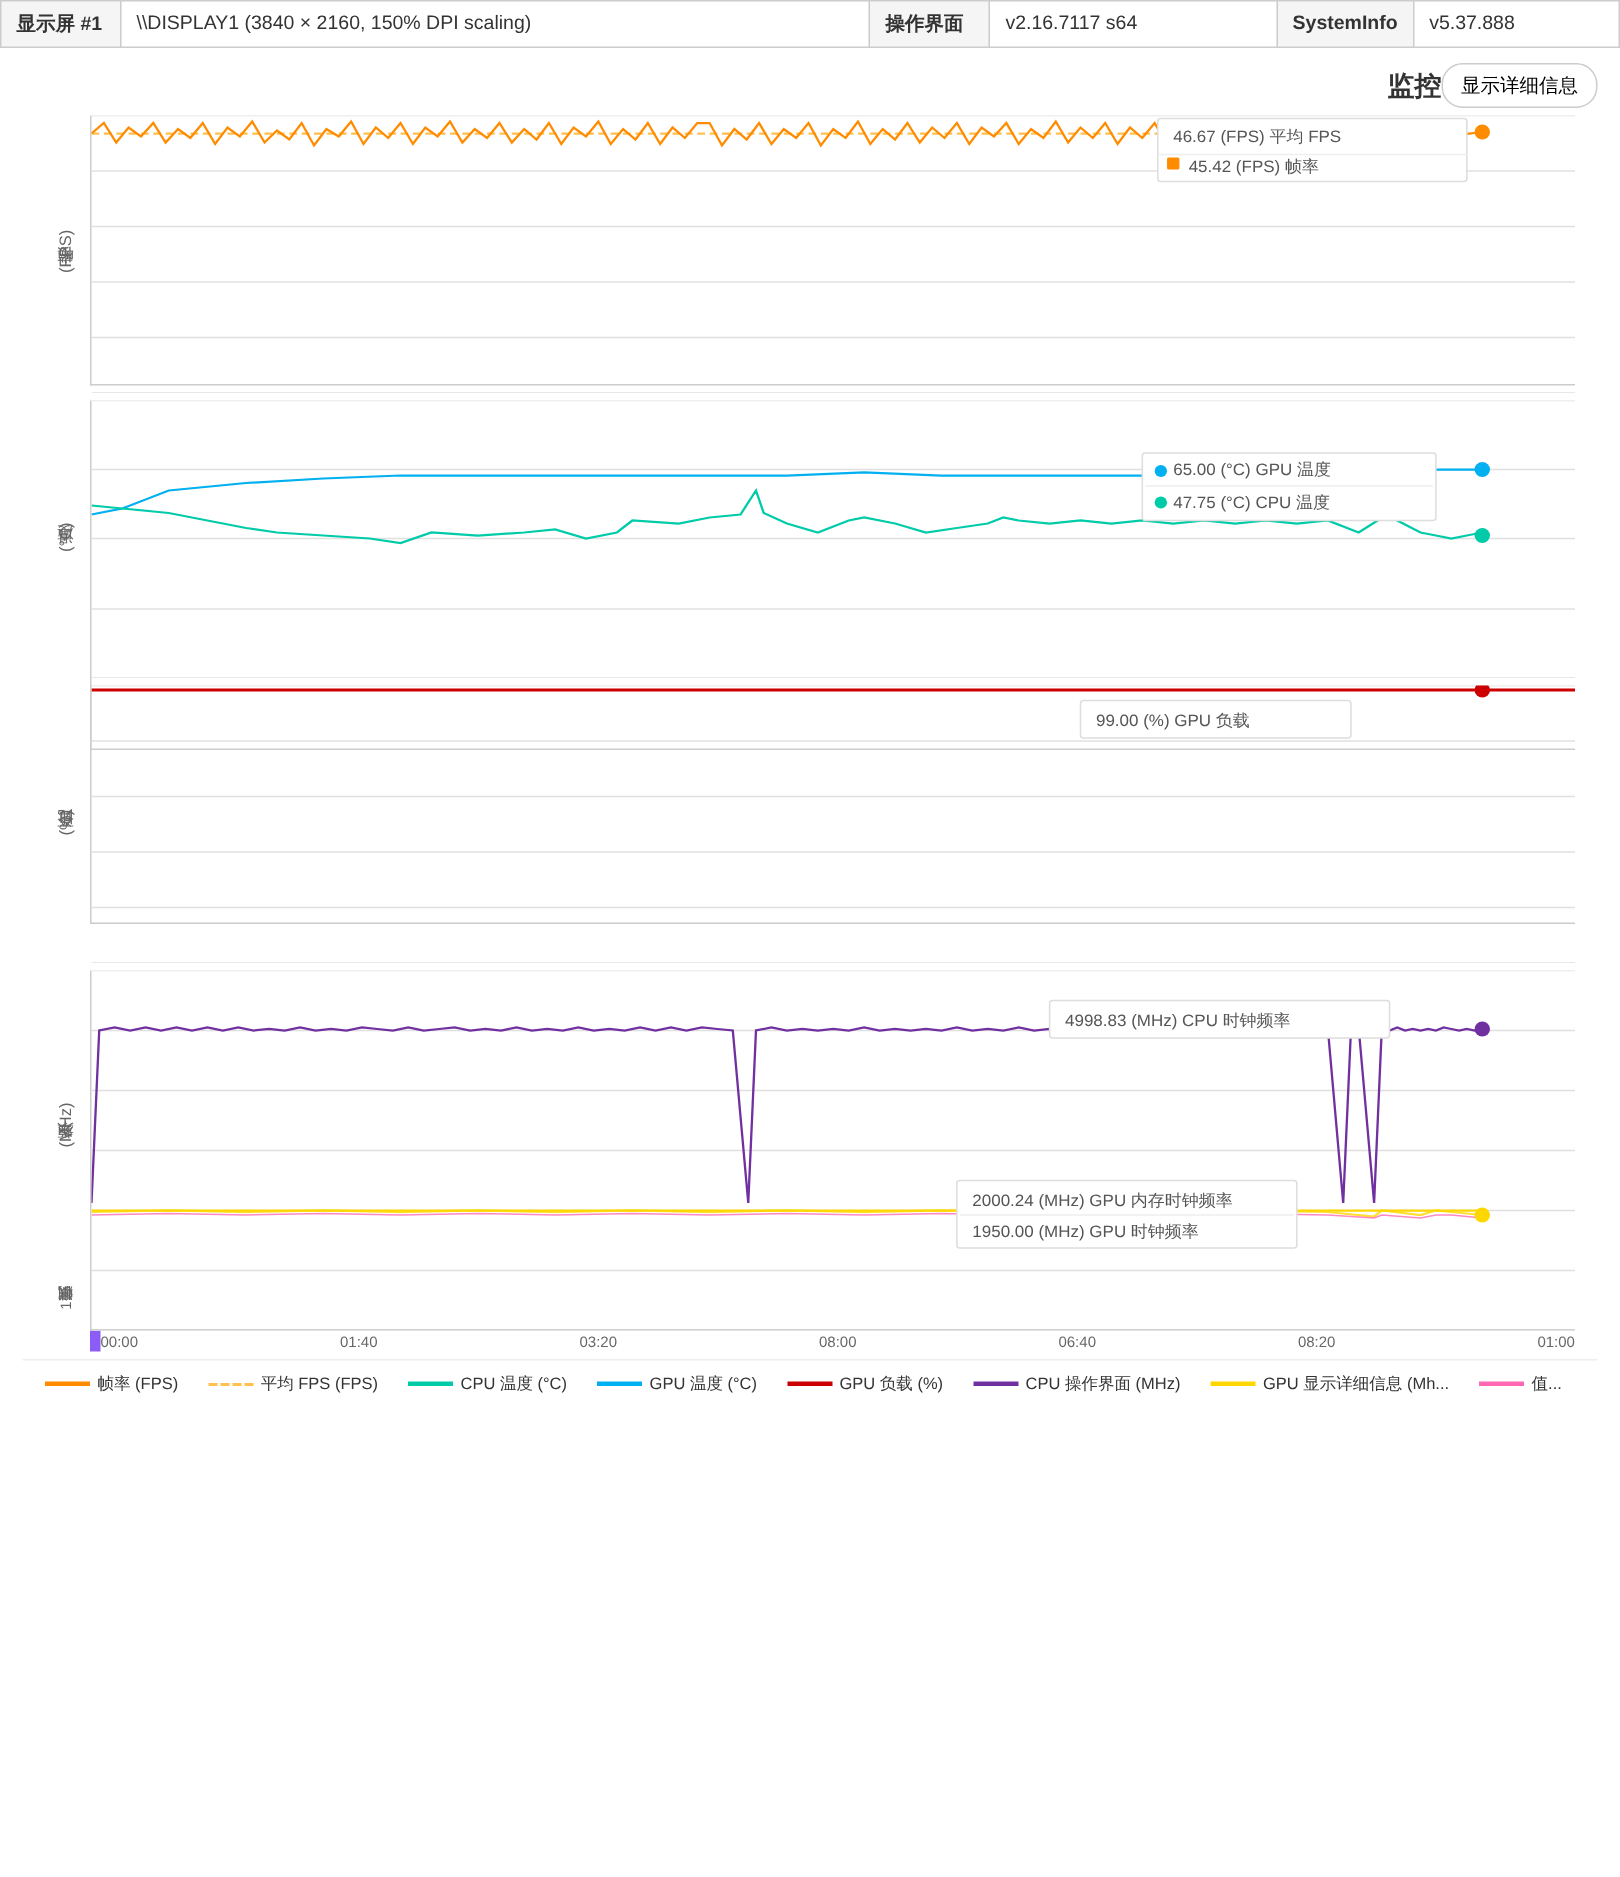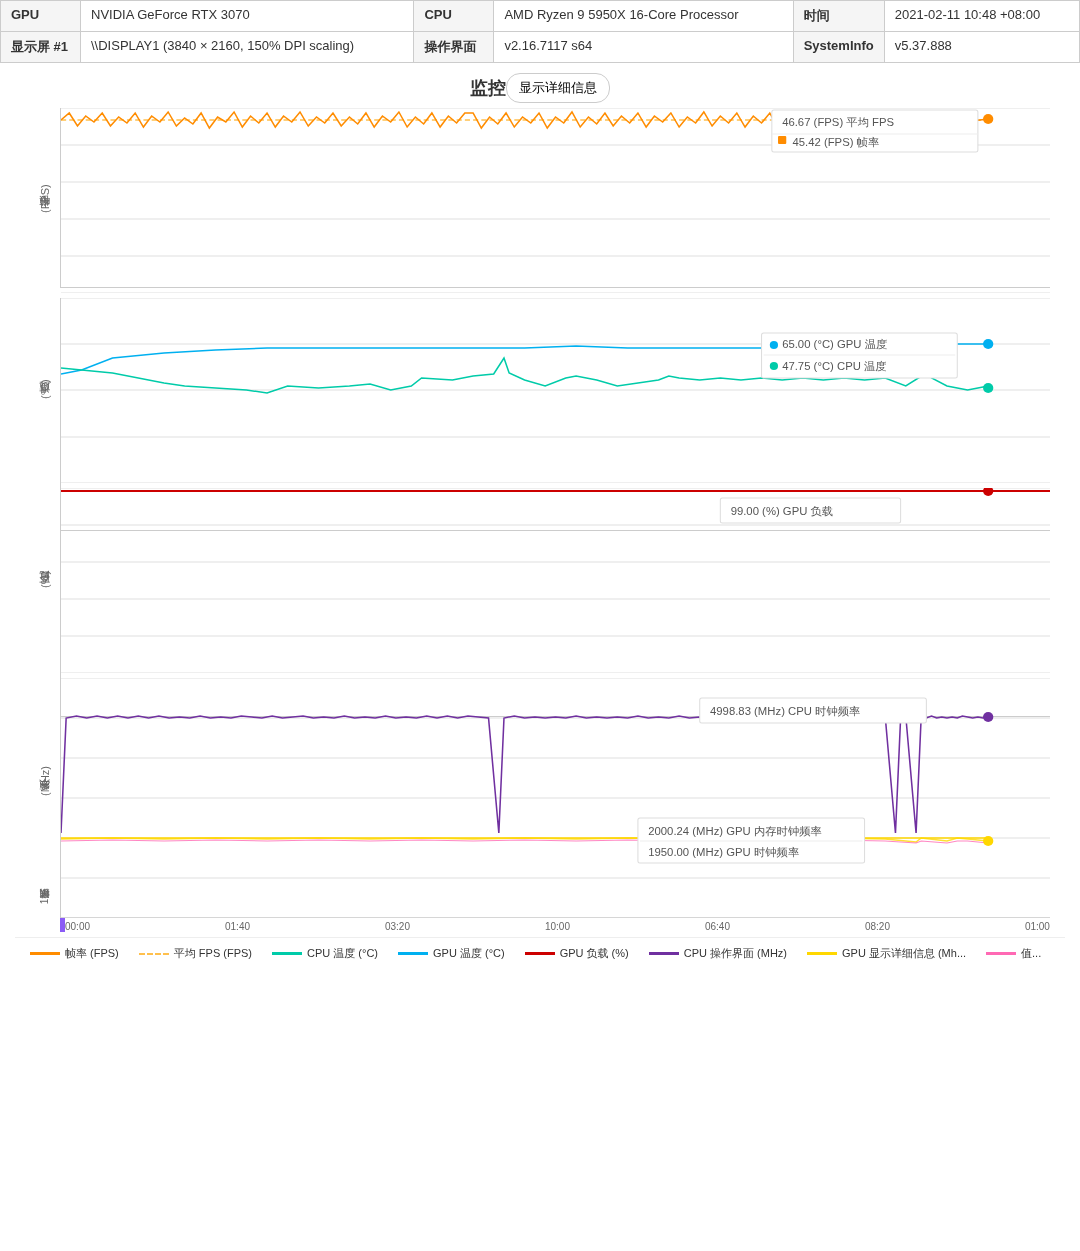--- a/index.html
+++ b/index.html
@@ -4,56 +4,48 @@
   <style>
     * { box-sizing: border-box; margin: 0; padding: 0; }
     body { font-family: 'Microsoft YaHei', Arial, sans-serif; background: #fff; color: #333; font-size: 13px; width: 1080px; }
     
     .info-table { width: 100%; border-collapse: collapse; border: 1px solid #ccc; }
     .info-table td { border: 1px solid #ccc; padding: 6px 10px; vertical-align: top; }
     .info-table .label { font-weight: bold; background: #f5f5f5; white-space: nowrap; width: 80px; }
     .info-table .value { }
     
     .monitor-section { padding: 10px 15px; }
-    .monitor-header { display: flex; justify-content: center; align-items: center; margin-bottom: 5px; }
+    .monitor-header { display: flex; justify-content: flex-end; align-items: center; margin-bottom: 5px; }
     .monitor-title { font-size: 18px; font-weight: bold; }
     .detail-btn { border: 1px solid #ccc; padding: 5px 12px; background: #fff; cursor: pointer; font-size: 13px; border-radius: 14px; }
     
     .chart-container { display: flex; margin-bottom: 0; }
     .y-axis-label { writing-mode: vertical-rl; transform: rotate(180deg); font-size: 11px; color: #666; display: flex; align-items: center; justify-content: center; width: 30px; padding: 0 2px; white-space: nowrap; }
     .chart-area { flex: 1; position: relative; border-left: 1px solid #ccc; border-bottom: 1px solid #ccc; }
     
     .chart-svg { width: 100%; display: block; }
     
     .legend-bar { display: flex; align-items: center; padding: 8px 15px; gap: 20px; flex-wrap: wrap; border-top: 1px solid #eee; }
     .legend-item { display: flex; align-items: center; gap: 5px; font-size: 11px; }
     .legend-line { width: 30px; height: 3px; }
     .legend-dash { width: 30px; height: 2px; border-top: 2px dashed; }
     
     .grid-line { stroke: #e0e0e0; stroke-width: 1; }
     .axis-text { font-size: 10px; fill: #666; }
     
     .charts-wrapper { padding: 0 15px; }
     
     .x-axis-row { display: flex; padding-left: 30px; padding-right: 0; }
-    .x-axis-labels { flex: 1; display: flex; justify-content: space-between; font-size: 10px; color: #666; padding-top: 3px; border-left: 5px solid #8b5cf6; }
+    .x-axis-labels { flex: 1; display: flex; justify-content: space-between; font-size: 10px; color: #666; padding-top: 3px; border-left: 7px solid #8b5cf6; }
   </style>
 </head>
 <body>
 
 <table class="info-table">
   <tbody>
-      <tr>
-    <td class="label">GPU</td>
-    <td class="value">NVIDIA GeForce RTX 3070</td>
-    <td class="label">CPU</td>
-    <td class="value" style="min-width:200px">AMD Ryzen 9 5950X 16-Core Processor</td>
-    <td class="label">时间</td>
-    <td class="value">2021-02-11 10:48 +08:00</td>
-  </tr>
   <tr>
     <td class="label">显示屏 #1</td>
     <td class="value">\\DISPLAY1 (3840 × 2160, 150% DPI scaling)</td>
     <td class="label">操作界面</td>
     <td class="value">v2.16.7117 s64</td>
     <td class="label">SystemInfo</td>
     <td class="value">v5.37.888</td>
   </tr>
 </tbody>
   </table>
@@ -127,21 +119,21 @@
           <text x="700" y="72" font-size="11" fill="#555">47.75 (°C) CPU 温度</text>
 
           <circle cx="900" cy="46" r="5" fill="#00B0F0"></circle>
           <circle cx="900" cy="90" r="5" fill="#00CBA9"></circle>
         </svg>
       </div>
     </div>
 
     <div class="chart-container" style="height:185px; margin-top:5px">
       <div class="y-axis-label">百分比 (%)</div>
-      <div class="chart-area" style="height:229px; position:relative;">
+      <div class="chart-area" style="height:159px; position:relative;">
         <svg class="chart-svg" height="185" viewBox="0 0 960 185" preserveAspectRatio="none" xmlns="http://www.w3.org/2000/svg">
           <line x1="0" y1="185" x2="960" y2="185" class="grid-line"></line>
           <line x1="0" y1="148" x2="960" y2="148" class="grid-line"></line>
           <line x1="0" y1="111" x2="960" y2="111" class="grid-line"></line>
           <line x1="0" y1="74" x2="960" y2="74" class="grid-line"></line>
           <line x1="0" y1="37" x2="960" y2="37" class="grid-line"></line>
           <line x1="0" y1="0" x2="960" y2="0" class="grid-line"></line>
           <text x="-5" y="188" class="axis-text" text-anchor="end">0</text>
           <text x="-5" y="151" class="axis-text" text-anchor="end">20</text>
           <text x="-5" y="114" class="axis-text" text-anchor="end">40</text>
@@ -200,21 +192,21 @@
           <circle cx="900" cy="163" r="5" fill="#FFD700"></circle>
         </svg>
       </div>
     </div>
 
     <div class="x-axis-row" style="margin-bottom:5px;">
       <div class="x-axis-labels">
         <span>00:00</span>
         <span>01:40</span>
         <span>03:20</span>
-        <span>10:00</span>
+        <span>08:00</span>
         <span>06:40</span>
         <span>08:20</span>
         <span>01:00</span>
       </div>
     </div>
 
   </div>
 
   <div class="legend-bar">
     <div class="legend-item">

